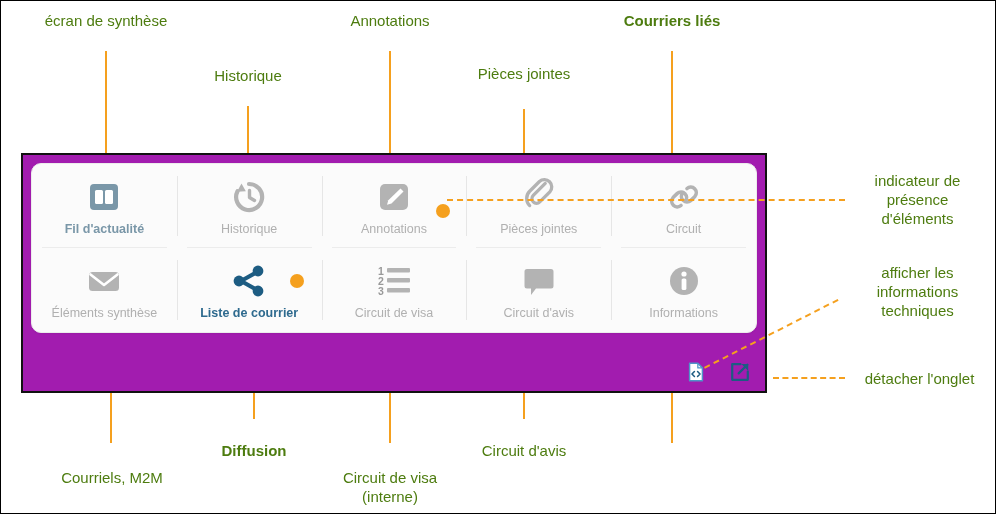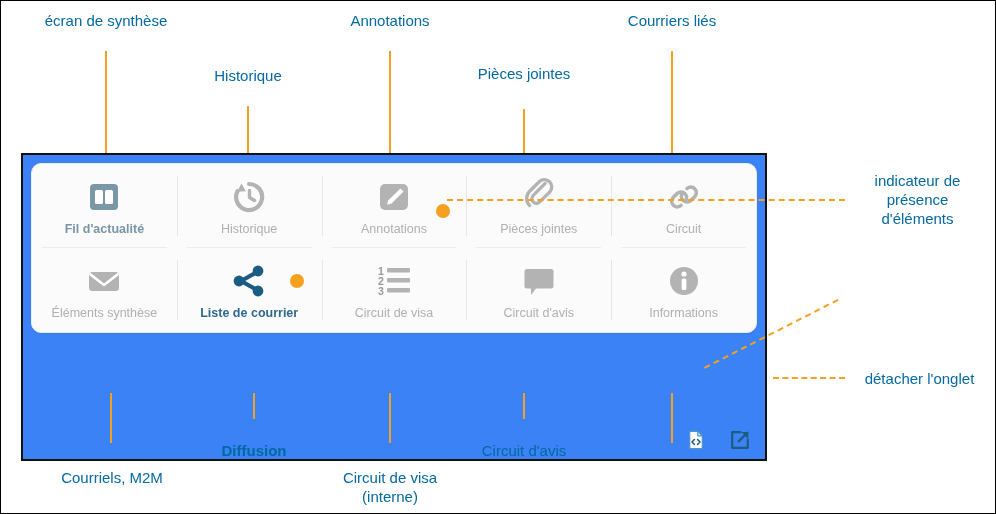--- a/index.html
+++ b/index.html
@@ -21,21 +21,21 @@
     box-sizing: border-box;
     border: 1px solid #000000;
     background: #ffffff;
   }
 
   
   .callout {
     position: absolute;
     font-size: 15px;
     line-height: 19px;
-    color: #0369a1;
+    color: #4d7c0f;
     text-align: center;
     white-space: pre-line;
   }
 
   
   .leader {
     position: absolute;
     width: 2px;
     background: #f5a01e;
   }
@@ -52,24 +52,24 @@
     border-top: 2px dashed #f5a01e;
     transform-origin: 0 0;
   }
 
   
   #panel {
     position: absolute;
     left: 20px;
     top: 152px;
     width: 746px;
-    height: 308px;
+    height: 240px;
     box-sizing: border-box;
     border: 2px solid #111111;
-    background: #3b82f6;
+    background: #a21caf;
     padding: 6px;
   }
   #tab-card {
     position: relative;
     margin: 2px 2px 0 2px;
     height: 170px;
     background: #fbfbfb;
     border: 1px solid #ececec;
     border-radius: 10px;
     box-shadow: 0 1px 2px rgba(0,0,0,0.05);
@@ -155,21 +155,21 @@
 </style>
 </head>
 <body>
 
 <div id="root">
 
   <div class="callout" style="left:10px; top:10px; width:190px;">écran de synthèse</div>
   <div class="callout" style="left:177px; top:65px; width:140px;">Historique</div>
   <div class="callout" style="left:319px; top:10px; width:140px;">Annotations</div>
   <div class="callout" style="left:448px; top:63px; width:150px;">Pièces jointes</div>
-  <div class="callout" style="left:601px; top:10px; width:140px;">Courriers liés</div>
+  <div class="callout" style="left:601px; top:10px; width:140px;font-weight:bold;">Courriers liés</div>
 
   <div class="leader" style="left:104px; top:50px; height:102px;"></div>
   <div class="leader" style="left:246px; top:105px; height:47px;"></div>
   <div class="leader" style="left:388px; top:50px; height:102px;"></div>
   <div class="leader" style="left:522px; top:108px; height:44px;"></div>
   <div class="leader" style="left:670px; top:50px; height:102px;"></div>
 
   <div id="panel">
 
     <div id="tab-card">
@@ -306,20 +306,23 @@
           <path d="M13.5 3.3 H21 V10.8 Z" fill="#1d5c82"></path>
         </svg>
       </span>
     </div>
 
   </div>
 
   <div class="callout" style="left:845px; top:170px; width:143px;">indicateur de
 pré­sence
 d'éléments</div>
+  <div class="callout" style="left:845px; top:262px; width:143px;">afficher les
+informations
+techniques</div>
   <div class="callout" style="left:845px; top:368px; width:147px;">détacher l'onglet</div>
 
   <div class="dashed-h" style="left:446px; top:198px; width:398px;"></div>
   <div class="dashed-diag" style="left:703px; top:366px; width:150px; transform:rotate(-27deg);"></div>
   <div class="dashed-h" style="left:772px; top:376px; width:72px;"></div>
 
   <div class="callout" style="left:28px; top:467px; width:166px;">Courriels, M2M</div>
   <div class="callout" style="left:183px; top:440px; width:140px;font-weight:bold;">Diffusion</div>
   <div class="callout" style="left:312px; top:467px; width:154px;">Circuit de visa
 (interne)</div>

